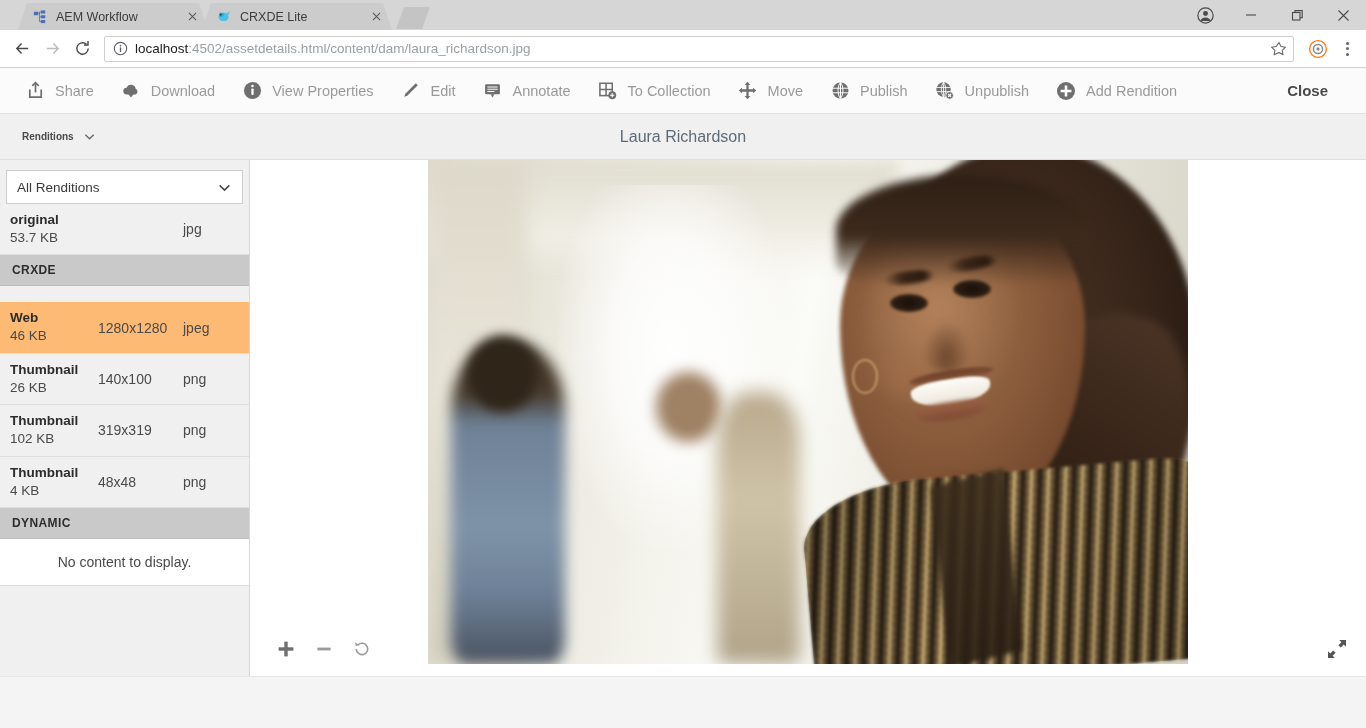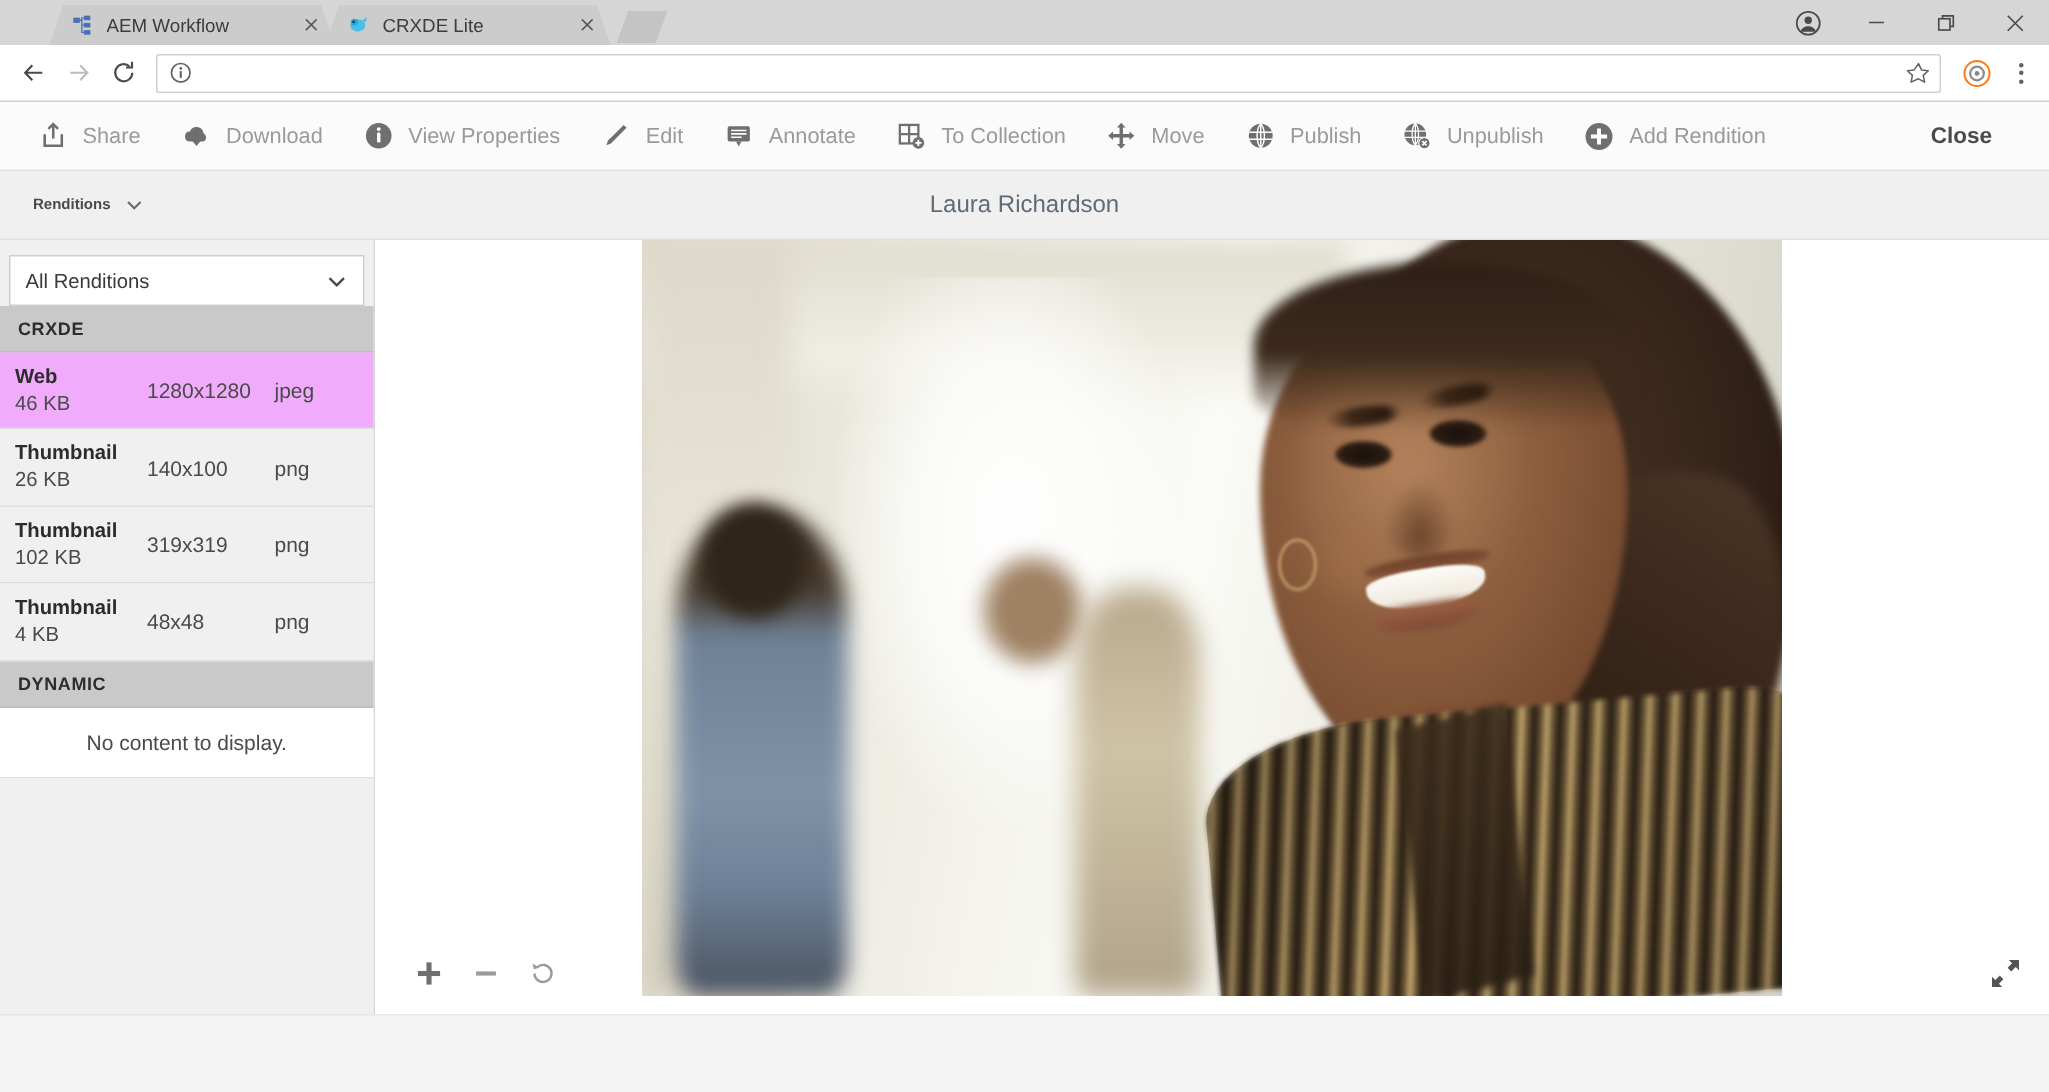--- a/index.html
+++ b/index.html
@@ -8,21 +8,21 @@
     font-family: "Liberation Sans", sans-serif;
     overflow: hidden;
     background: #ffffff;
   }
 
   
   .browser-titlebar {
     height: 30px; background: #d6d6d6;
     display: flex; align-items: flex-end; position: relative;
   }
-  .tabstrip { display: flex; align-items: flex-end; height: 30px; padding-left: 18px; margin-left: 15px; }
+  .tabstrip { display: flex; align-items: flex-end; height: 30px; padding-left: 18px; }
   .tab {
     position: relative; height: 27px; width: 190px;
     display: flex; align-items: center;
     padding: 0 8px 0 14px;
     background: #cccccc;
     border-top-left-radius: 2px; border-top-right-radius: 2px;
     font-size: 12.5px; color: #3c3c3c;
     margin-right: -6px;
     clip-path: polygon(9px 0, calc(100% - 9px) 0, 100% 100%, 0 100%);
   }
@@ -134,21 +134,21 @@
     display: flex; align-items: center; padding: 0 10px;
     font-size: 13.5px; color: #3a3a3a;
   }
   .rend-select .chev { margin-left: auto; color: #4a4a4a; }
 
   .rend-row {
     display: flex; align-items: center; padding: 8px 10px;
     border-bottom: 1px solid #dedede; background: #f0f0f0;
     min-height: 46px;
   }
-  .rend-row.selected { background: #f0abfc; }
+  .rend-row.selected { background: #fdba74; margin-top: 16px; }
   .rend-name-col { width: 88px; flex: 0 0 88px; }
   .rend-title { font-size: 13.5px; color: #2c2c2c; font-weight: bold; line-height: 1.25; }
   .rend-size { font-size: 13.5px; color: #4a4a4a; line-height: 1.3; }
   .rend-dim { width: 85px; flex: 0 0 85px; font-size: 14px; color: #4a4a4a; }
   .rend-fmt { font-size: 14px; color: #4a4a4a; }
   .section-head {
     background: #c9c9c9; color: #2d2d2d; font-size: 12px;
     font-weight: bold; letter-spacing: .4px;
     padding: 8px 12px; border-bottom: 1px solid #bcbcbc;
   }
@@ -429,20 +429,21 @@
   </span>
 
   <div class="omnibox">
     <span class="omni-info">
       <svg width="15" height="15" viewBox="0 0 16 16">
         <circle cx="8" cy="8" r="6.6" fill="none" stroke="#5f6368" stroke-width="1.2"></circle>
         <circle cx="8" cy="4.9" r=".95" fill="#5f6368"></circle>
         <rect x="7.25" y="6.7" width="1.5" height="5" rx=".5" fill="#5f6368"></rect>
       </svg>
     </span>
+    <span class="omni-url"><span class="host">localhost</span><span>:4502/assetdetails.html/content/dam/laura_richardson.jpg</span></span>
     <span class="omni-star">
       <svg width="16" height="16" viewBox="0 0 18 18">
         <path d="M9 1.6 l2.25 4.7 5.1.62 -3.78 3.5 1 5.05 L9 12.98 3.43 15.47 l1-5.05 -3.78-3.5 5.1-.62 Z" fill="none" stroke="#5f6368" stroke-width="1.15" stroke-linejoin="round"></path>
       </svg>
     </span>
   </div>
 
   <span class="ext-icon">
     <svg width="20" height="20" viewBox="0 0 22 22">
       <circle cx="11" cy="11" r="9.2" fill="none" stroke="#ff7a18" stroke-width="1.5"></circle>
@@ -592,20 +593,28 @@
         <div class="rend-select">
           <span>All Renditions</span>
           <span class="chev">
             <svg width="15" height="15" viewBox="0 0 14 14">
                 <path d="M2.5 5 L7 9.5 L11.5 5" fill="none" stroke="#4a4a4a" stroke-width="1.5"></path>
               </svg>
           </span>
         </div>
       </div>
 
+      <div class="rend-row">
+        <div class="rend-name-col">
+          <div class="rend-title">original</div>
+          <div class="rend-size">53.7 KB</div>
+        </div>
+        <div class="rend-dim"></div>
+        <div class="rend-fmt">jpg</div>
+      </div>
 
       <div class="section-head">CRXDE</div>
 
       <div class="rend-row selected">
         <div class="rend-name-col">
           <div class="rend-title">Web</div>
           <div class="rend-size">46 KB</div>
         </div>
         <div class="rend-dim">1280x1280</div>
         <div class="rend-fmt">jpeg</div>

